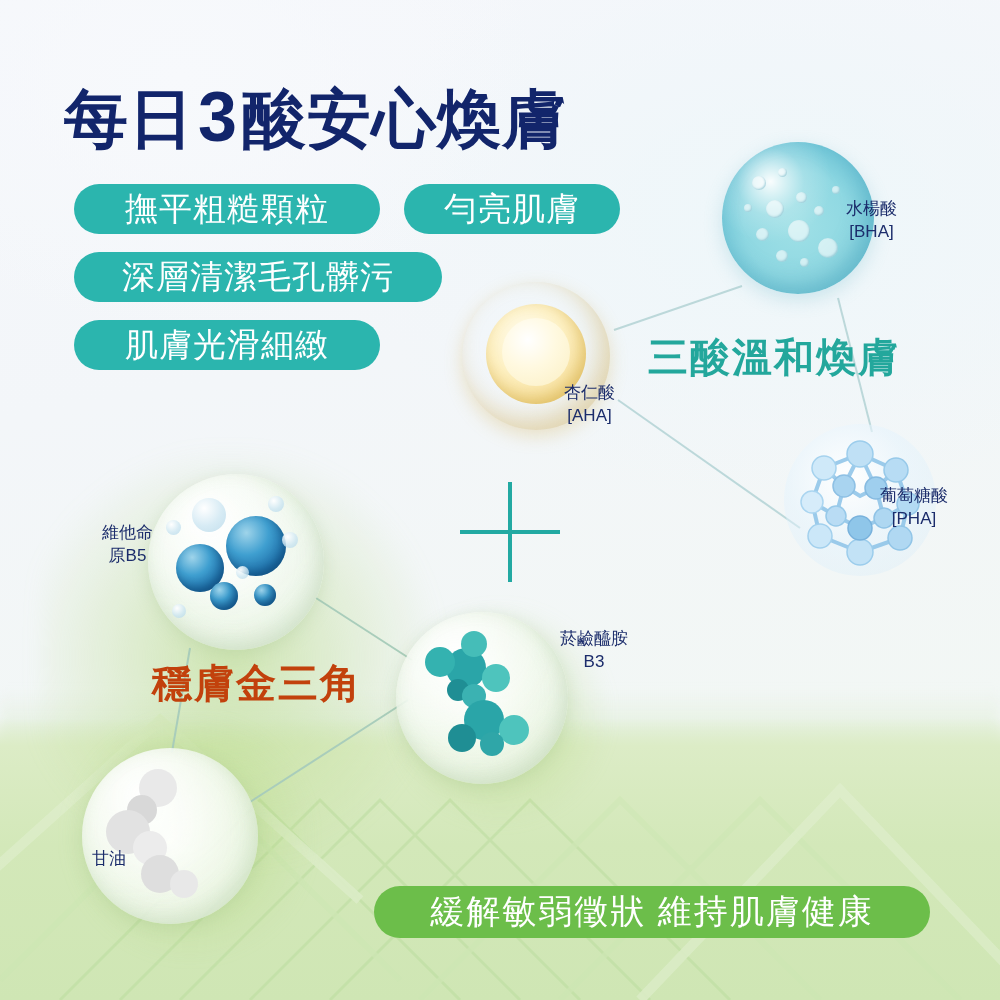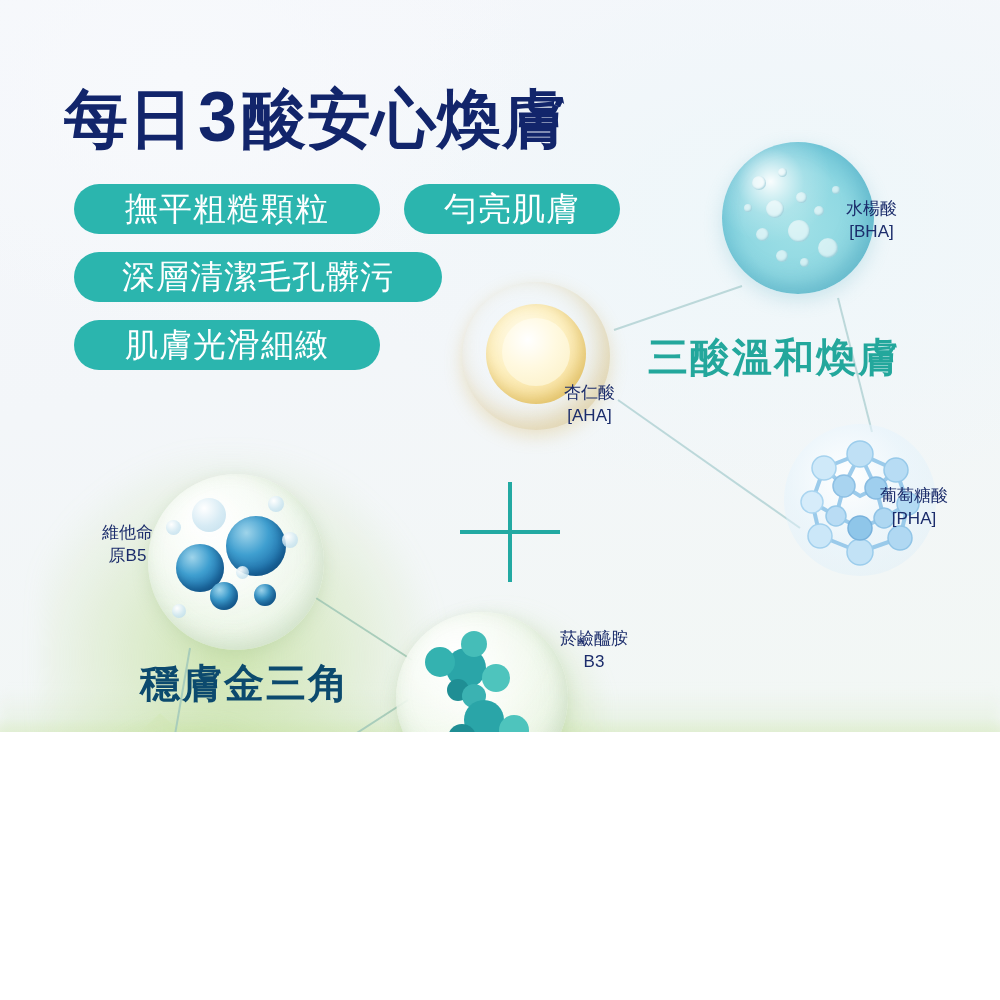--- a/index.html
+++ b/index.html
@@ -3,21 +3,21 @@
 <meta charset="utf-8">
 <title>Skincare Ingredient Infographic</title>
 <style>
   html,body{margin:0;padding:0;}
   body{
     font-family:"Liberation Sans","DejaVu Sans",sans-serif;
     background:#ffffff;
   }
   #poster{
     position:relative;
-    width:1000px;height:732px;
+    width:1000px;height:1000px;
     overflow:hidden;
     background:#f4f6fa;
   }
 
   
   .bg-top{
     position:absolute;left:0;top:0;width:1000px;height:760px;
     background:
       radial-gradient(ellipse 620px 420px at 78% 28%, #eef7fa 0%, rgba(238,247,250,0) 70%),
       radial-gradient(ellipse 520px 360px at 18% 10%, #f7f9fc 0%, rgba(247,249,252,0) 72%),
@@ -73,22 +73,22 @@
   #pill1{left:404px;top:184px;width:216px;}
   #pill2{left:74px;top:252px;width:368px;}
   #pill3{left:74px;top:320px;width:306px;}
 
   
   .sect-teal{
     position:absolute;left:648px;top:330px;
     font-size:40px;color:#23a79c;font-weight:700;letter-spacing:2px;white-space:nowrap;
   }
   .sect-navy{
-    position:absolute;left:140px;top:656px;
-    font-size:40px;color:#0c4a6e;font-weight:bold;letter-spacing:2px;white-space:nowrap;
+    position:absolute;left:152px;top:656px;
+    font-size:40px;color:#c2410c;font-weight:bold;letter-spacing:2px;white-space:nowrap;
   }
   .headline-green{
     position:absolute;left:478px;top:796px;
     font-size:60px;color:#12256b;font-weight:bold;letter-spacing:1px;white-space:nowrap;
   }
   .pill-green{
     position:absolute;left:374px;top:886px;width:556px;height:52px;
     display:flex;align-items:center;justify-content:center;
     background:#6cbe4a;color:#ffffff;border-radius:999px;
     font-size:34px;letter-spacing:2px;white-space:nowrap;
@@ -394,14 +394,15 @@
         <circle cx="102" cy="136" r="14" fill="#e8e8e8"></circle>
       </g>
     </svg>
   </div>
   <div class="lbl" id="lbl-gly">
     <div>甘油</div>
   </div>
 
   <div class="sect-navy">穩膚金三角</div>
 
+  <div class="pill-green">緩解敏弱徵狀 維持肌膚健康</div>
 
 </div>
 
 </body></html>

